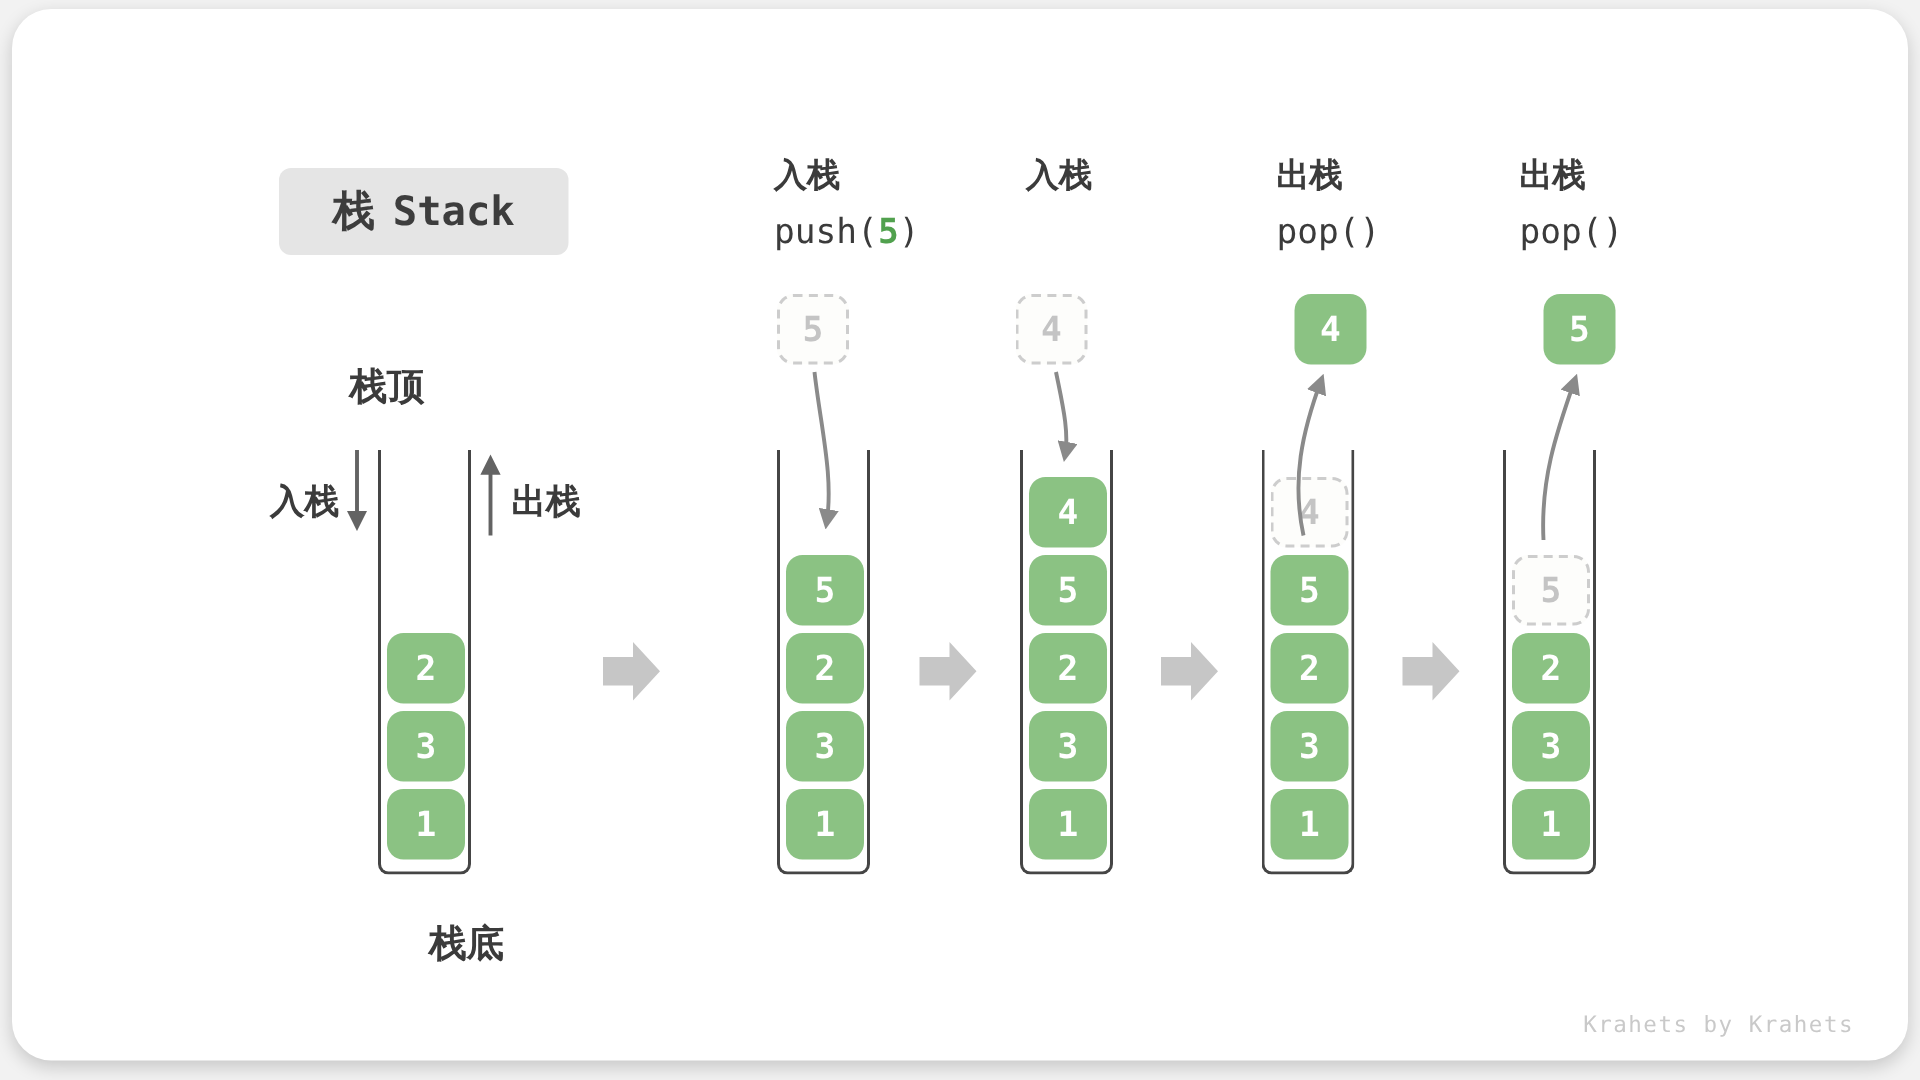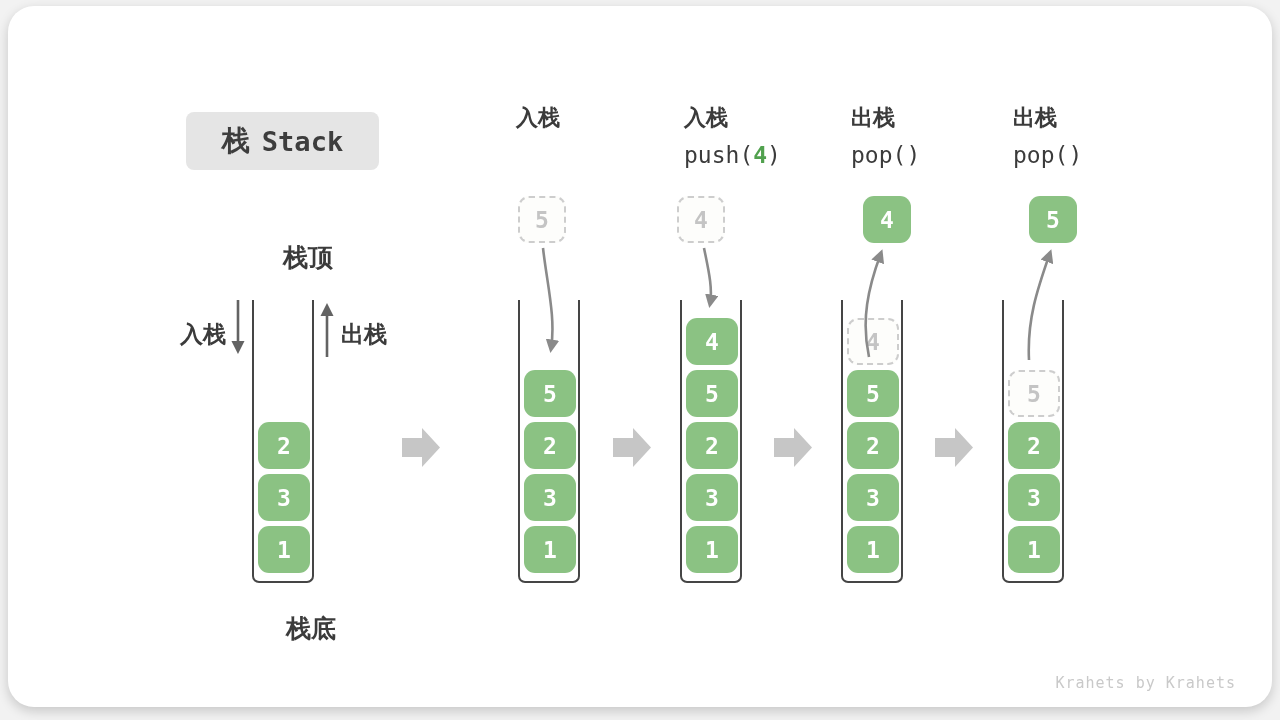--- a/index.html
+++ b/index.html
@@ -37,21 +37,21 @@
   
   .float{position:absolute;top:196px;width:48px;height:47px;box-sizing:border-box;border-radius:11px;
     display:flex;align-items:center;justify-content:center;
     font-family:"DejaVu Sans Mono","Liberation Mono",monospace;font-size:23px;}
   .float.dashed{background:#fdfdfb;border:2px dashed #cdcdcd;color:#c4c4c4;font-weight:600;}
   .float.solid{background:#8BC283;color:#ffffff;font-weight:bold;}
   .float.f2{left:518px}.float.f3{left:677px}.float.f4{left:863px}.float.f5{left:1029px}
 
   
   .lbl{position:absolute;color:#3b3b3b;font-weight:700;}
-  .lbl-top{left:233px;top:241px;width:100px;text-align:right;font-size:25px;}
+  .lbl-top{left:233px;top:241px;width:100px;text-align:left;font-size:25px;}
   .lbl-bottom{left:236px;top:612px;width:100px;text-align:right;font-size:25px;}
   .lbl-push{left:158px;top:319px;width:68px;text-align:right;font-size:23px;}
   .lbl-pop{left:341px;top:319px;width:68px;text-align:left;font-size:23px;}
 
   .watermark{position:absolute;top:674px;right:44px;font-family:"DejaVu Sans Mono","Liberation Mono",monospace;
     font-size:15px;color:#c9c9c9;letter-spacing:1px;}
 
   svg.arrows{position:absolute;left:0;top:0;width:1280px;height:720px;pointer-events:none;}
 </style>
 </head>
@@ -60,24 +60,24 @@
 <div class="card"></div>
 <div class="stage">
 
   <div class="title-box">
     <span class="title-zh">栈</span>
     <span class="title-en">Stack</span>
   </div>
 
   <div class="op c2">
     <div class="op-name">入栈</div>
+    <div class="op-code"><span>push(</span><span class="arg">5</span><span>)</span></div>
   </div>
   <div class="op c3">
     <div class="op-name">入栈</div>
-    <div class="op-code"><span>push(</span><span class="arg">4</span><span>)</span></div>
   </div>
   <div class="op c4">
     <div class="op-name">出栈</div>
     <div class="op-code"><span>pop(</span><span class="arg"></span><span>)</span></div>
   </div>
   <div class="op c5">
     <div class="op-name">出栈</div>
     <div class="op-code"><span>pop(</span><span class="arg"></span><span>)</span></div>
   </div>
 

